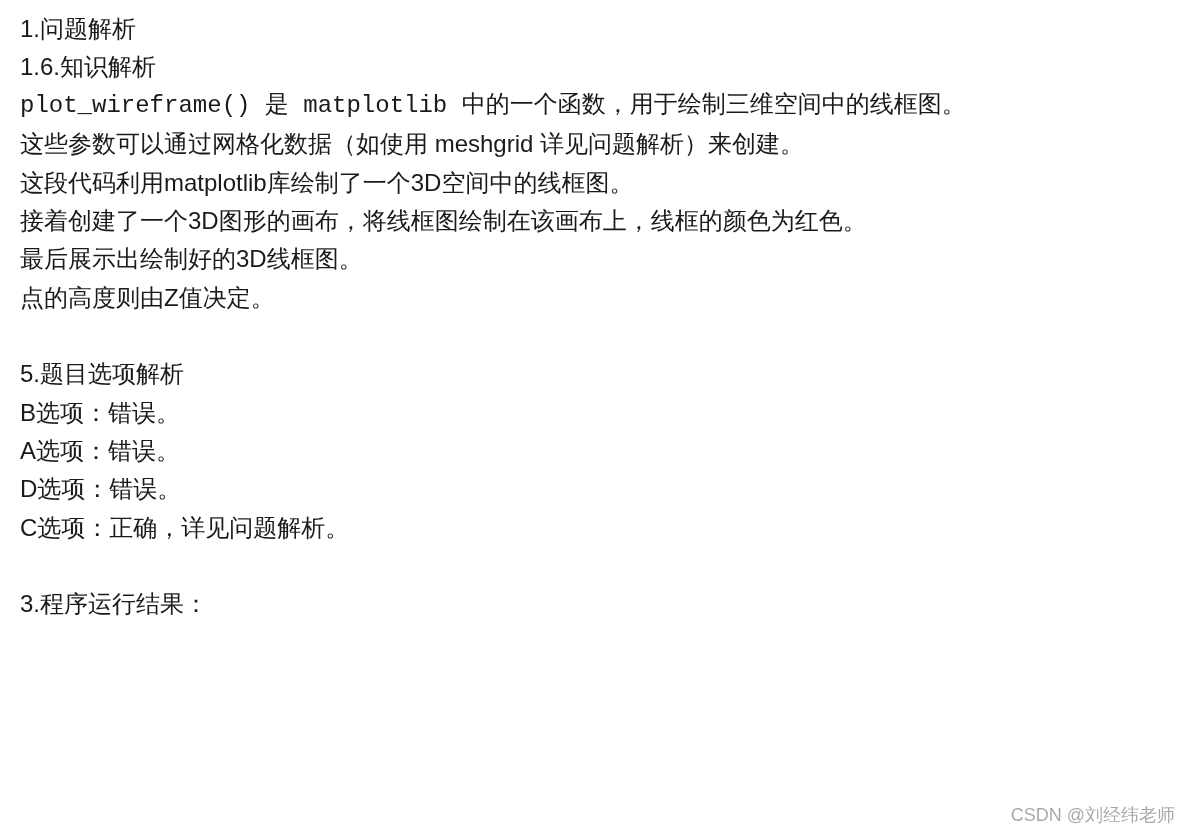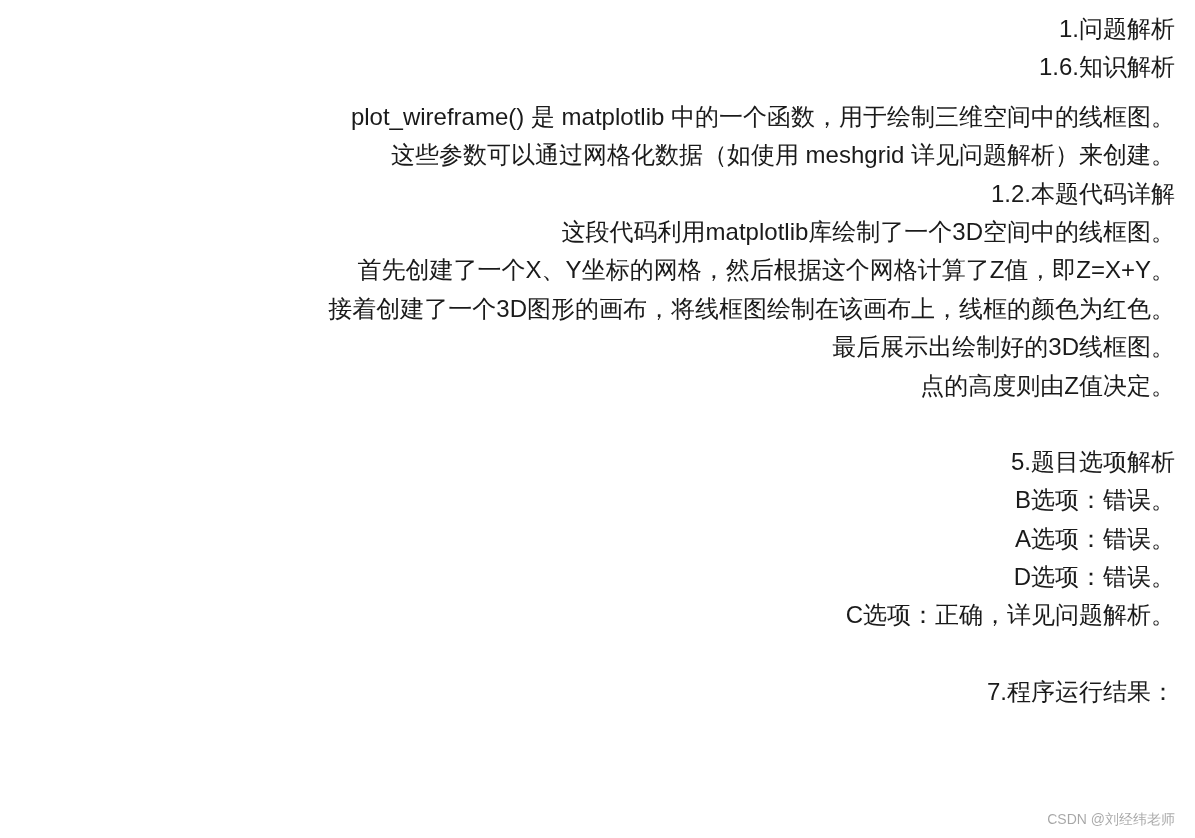--- a/index.html
+++ b/index.html
@@ -15,55 +15,51 @@
       font-family: "Microsoft YaHei", "微软雅黑", sans-serif;
       font-size: 24px;
       color: #1a1a1a;
       line-height: 1.6;
       position: relative;
     }
     .line {
       display: block;
       white-space: pre-wrap;
       word-break: break-all;
-      text-align: right;
     }
     .mono {
-      font-family: Liberation Sans, sans-serif;
-      margin-top: 11px;
+      font-family: Liberation Mono, monospace;
     }
     .blank {
       height: 38px;
     }
     .watermark {
       position: absolute;
       bottom: 8px;
       right: 20px;
-      font-size: 14px;
+      font-size: 18px;
       color: rgba(0,0,0,0.35);
       font-family: "Microsoft YaHei", sans-serif;
     }
   </style>
 </head>
 <body>
 
 <div>
   <span class="line">1.问题解析</span>
   <span class="line">1.6.知识解析</span>
   <span class="line mono">plot_wireframe() 是 matplotlib 中的一个函数，用于绘制三维空间中的线框图。</span>
   <span class="line">这些参数可以通过网格化数据（如使用 meshgrid 详见问题解析）来创建。</span>
-  <span class="line">1.2.本题代码详解</span>
   <span class="line">这段代码利用matplotlib库绘制了一个3D空间中的线框图。</span>
-  <span class="line">首先创建了一个X、Y坐标的网格，然后根据这个网格计算了Z值，即Z=X+Y。</span>
   <span class="line">接着创建了一个3D图形的画布，将线框图绘制在该画布上，线框的颜色为红色。</span>
   <span class="line">最后展示出绘制好的3D线框图。</span>
   <span class="line">点的高度则由Z值决定。</span>
   <div class="blank"></div>
   <span class="line">5.题目选项解析</span>
   <span class="line">B选项：错误。</span>
   <span class="line">A选项：错误。</span>
   <span class="line">D选项：错误。</span>
   <span class="line">C选项：正确，详见问题解析。</span>
   <div class="blank"></div>
-  <span class="line">7.程序运行结果：</span>
+  <span class="line">3.程序运行结果：</span>
 </div>
 
 <div class="watermark">CSDN @刘经纬老师</div>
 
 </body></html>

